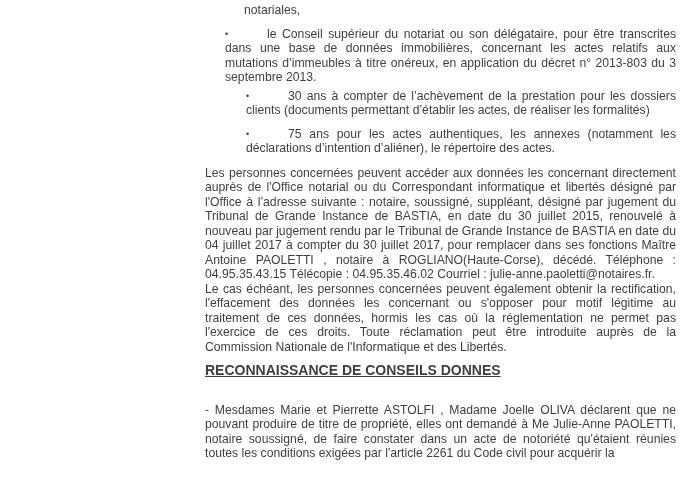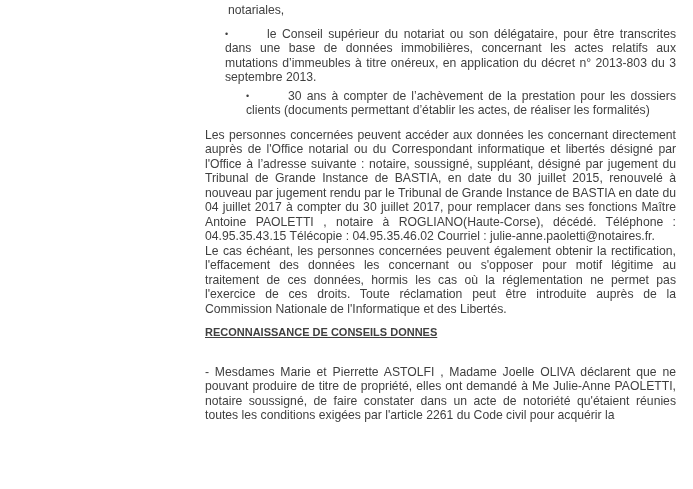--- a/index.html
+++ b/index.html
@@ -22,54 +22,55 @@
       left: 205px;
       top: 0;
       width: 471px;
     }
     p {
       margin: 0;
       text-align: justify;
       text-align-last: left;
     }
     .indent {
-      margin-left: 23px;
+      margin-left: 39px;
     }
     .bullet-item {
       margin-left: 41px;
       text-align: justify;
     }
     .bullet {
       display: inline-block;
       width: 42px;
       font-size: 9px;
       vertical-align: 1px;
     }
     .heading {
       text-align: left;
       font-weight: bold;
       text-decoration: underline;
-      font-size: 11px;
+      font-size: 14px;
       margin-left: 0;
       margin-right: 0;
     }
   </style>
 </head>
 <body>
 
 <div class="page">
 
   <p class="indent" style="margin-top:3px;">notariales,</p>
 
   <p class="bullet-item" style="margin-top:9px;margin-left:20px;"><span class="bullet">•</span><span>le Conseil supérieur du notariat ou son délégataire, pour être transcrites dans une base de données immobilières, concernant les actes relatifs aux mutations d’immeubles à titre onéreux, en application du décret n° 2013-803 du 3 septembre 2013.</span></p>
 
 
 
   <p class="bullet-item" style="margin-top:4px;"><span class="bullet">•</span><span>30 ans à compter de l’achèvement de la prestation pour les dossiers clients (documents permettant d’établir les actes, de réaliser les formalités)</span></p>
 
+  <p class="bullet-item" style="margin-top:9px;"><span class="bullet">•</span><span>75 ans pour les actes authentiques, les annexes (notamment les déclarations d’intention d’aliéner), le répertoire des actes.</span></p>
 
   <p style="margin-top:10px;">Les personnes concernées peuvent accéder aux données les concernant directement auprès de l'Office notarial ou du Correspondant informatique et libertés désigné par l'Office à l’adresse suivante : notaire, soussigné, suppléant, désigné par jugement du Tribunal de Grande Instance de BASTIA, en date du 30 juillet 2015, renouvelé à nouveau par jugement rendu par le Tribunal de Grande Instance de BASTIA en date du 04 juillet 2017 à compter du 30 juillet 2017, pour remplacer dans ses fonctions Maître Antoine PAOLETTI , notaire à ROGLIANO(Haute-Corse), décédé. Téléphone : 04.95.35.43.15 Télécopie : 04.95.35.46.02 Courriel : julie-anne.paoletti@notaires.fr.</p>
 
   <p>Le cas échéant, les personnes concernées peuvent également obtenir la rectification, l'effacement des données les concernant ou s'opposer pour motif légitime au traitement de ces données, hormis les cas où la réglementation ne permet pas l'exercice de ces droits. Toute réclamation peut être introduite auprès de la Commission Nationale de l'Informatique et des Libertés.</p>
 
   <p class="heading" style="margin-top:9px;">RECONNAISSANCE DE CONSEILS DONNES</p>
 
   <p style="margin-top:25px;">- Mesdames Marie et Pierrette ASTOLFI , Madame Joelle OLIVA déclarent que ne pouvant produire de titre de propriété, elles ont demandé à Me Julie-Anne PAOLETTI, notaire soussigné, de faire constater dans un acte de notoriété qu'étaient réunies toutes les conditions exigées par l'article 2261 du Code civil pour acquérir la</p>
 
 </div>

